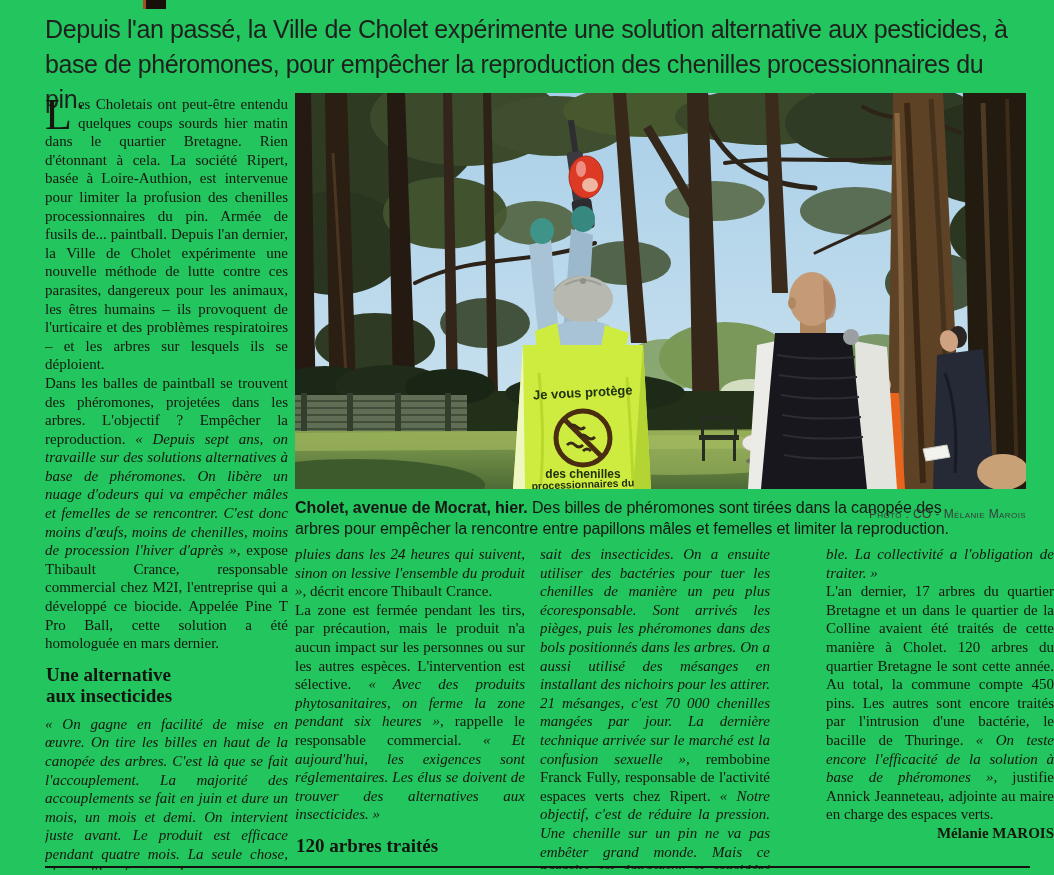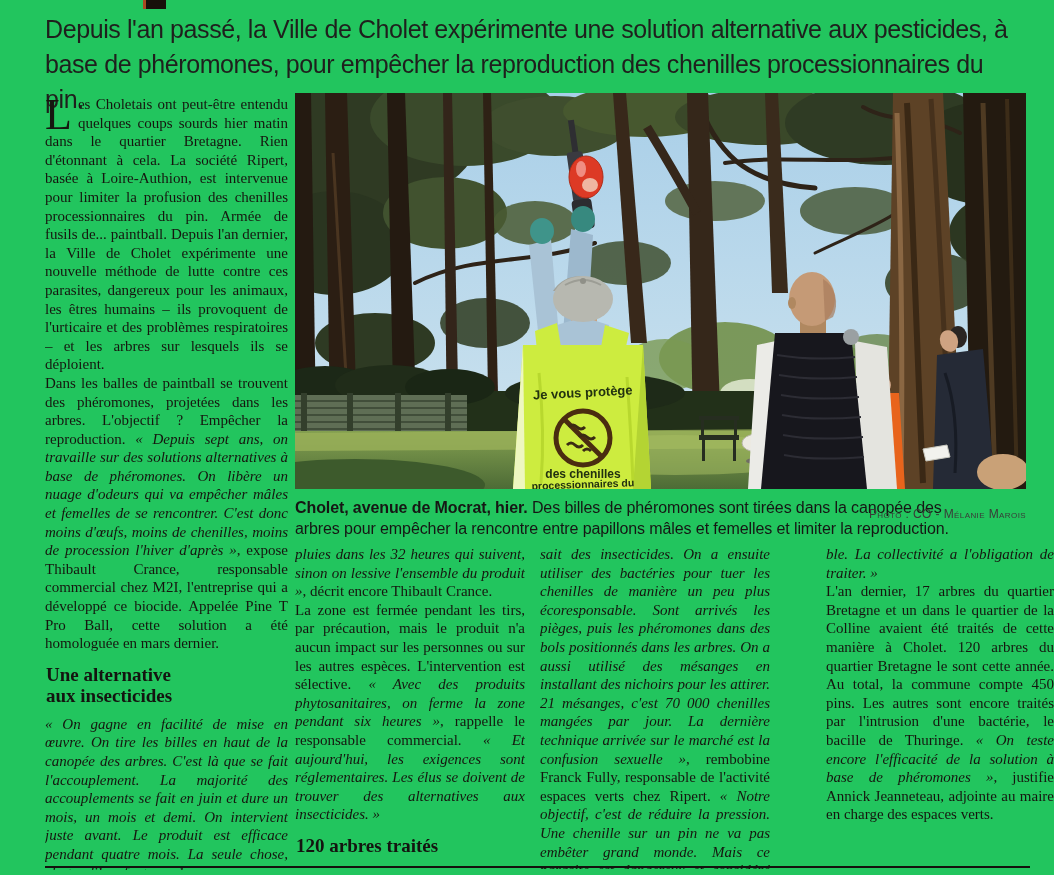--- a/index.html
+++ b/index.html
@@ -258,27 +258,28 @@
   </div>
 
   <div id="col1" class="col" lang="fr">
       <p><span class="dropcap">L</span><span>es Choletais ont peut-être entendu quelques coups sourds hier matin dans le quartier Bretagne. Rien d'étonnant à cela. La société Ripert, basée à Loire-Authion, est intervenue pour limiter la profusion des chenilles processionnaires du pin. Armée de fusils de... paintball. Depuis l'an dernier, la Ville de Cholet expérimente une nouvelle méthode de lutte contre ces parasites, dangereux pour les animaux, les êtres humains – ils provoquent de l'urticaire et des problèmes respiratoires – et les arbres sur lesquels ils se déploient.</span></p>
       <p><span>Dans les balles de paintball se trouvent des phéromones, projetées dans les arbres. L'objectif ? Empêcher la reproduction. </span><span class="it">« Depuis sept ans, on travaille sur des solutions alternatives à base de phéromones. On libère un nuage d'odeurs qui va empêcher mâles et femelles de se rencontrer. C'est donc moins d'œufs, moins de chenilles, moins de procession l'hiver d'après »</span><span>, expose Thibault Crance, responsable commercial chez M2I, l'entreprise qui a développé ce biocide. Appelée Pine T Pro Ball, cette solution a été homologuée en mars dernier.</span></p>
       <h2>Une alternative
 aux insecticides</h2>
       <p><span class="it">« On gagne en facilité de mise en œuvre. On tire les billes en haut de la canopée des arbres. C'est là que se fait l'accouplement. La majorité des accouplements se fait en juin et dure un mois, un mois et demi. On intervient juste avant. Le produit est efficace pendant quatre mois. La seule chose, c'est qu'il ne faut pas de grosses</span></p>
     </div>
   <div id="col2" class="col" lang="fr">
-      <p><span class="it">pluies dans les 32 heures qui suivent, sinon on lessive l'ensemble du produit »</span><span>, décrit encore Thibault Crance.</span></p>
+      <p><span class="it">pluies dans les 24 heures qui suivent, sinon on lessive l'ensemble du produit »</span><span>, décrit encore Thibault Crance.</span></p>
       <p><span>La zone est fermée pendant les tirs, par précaution, mais le produit n'a aucun impact sur les personnes ou sur les autres espèces. L'intervention est sélective. </span><span class="it">« Avec des produits phytosanitaires, on ferme la zone pendant six heures »</span><span>, rappelle le responsable commercial. </span><span class="it">« Et aujourd'hui, les exigences sont réglementaires. Les élus se doivent de trouver des alternatives aux insecticides. »</span></p>
       <h2>120 arbres traités</h2>
       <p></p>
     </div>
   <div id="col3" class="col" lang="fr">
       <p><span class="it">sait des insecticides. On a ensuite utiliser des bactéries pour tuer les chenilles de manière un peu plus écoresponsable. Sont arrivés les pièges, puis les phéromones dans des bols positionnés dans les arbres. On a aussi utilisé des mésanges en installant des nichoirs pour les attirer. 21 mésanges, c'est 70 000 chenilles mangées par jour. La dernière technique arrivée sur le marché est la confusion sexuelle »</span><span>, rembobine Franck Fully, responsable de l'activité espaces verts chez Ripert. </span><span class="it">« Notre objectif, c'est de réduire la pression. Une chenille sur un pin ne va pas embêter grand monde. Mais ce parasite est dangereux et considéré comme nuisi-</span></p>
     </div>
   <div id="col4" class="col" lang="fr">
       <p><span class="it">ble. La collectivité a l'obligation de traiter. »</span></p>
       <p><span>L'an dernier, 17 arbres du quartier Bretagne et un dans le quartier de la Colline avaient été traités de cette manière à Cholet. 120 arbres du quartier Bretagne le sont cette année. Au total, la commune compte 450 pins. Les autres sont encore traités par l'intrusion d'une bactérie, le bacille de Thuringe. </span><span class="it">« On teste encore l'efficacité de la solution à base de phéromones »</span><span>, justifie Annick Jeanneteau, adjointe au maire en charge des espaces verts.</span></p>
+      <p class="byline">Mélanie MAROIS</p>
     </div>
 
   <div class="bottom-rule"></div>
 </div>
 
 </body></html>

